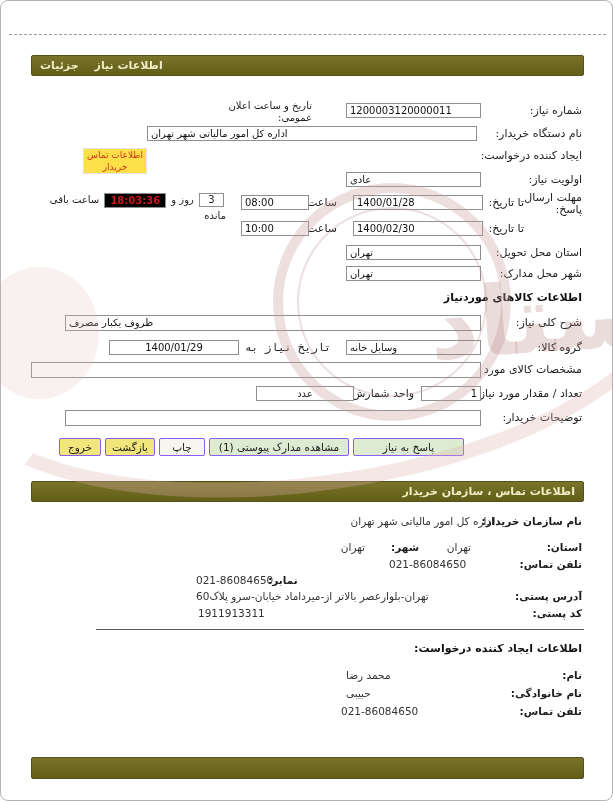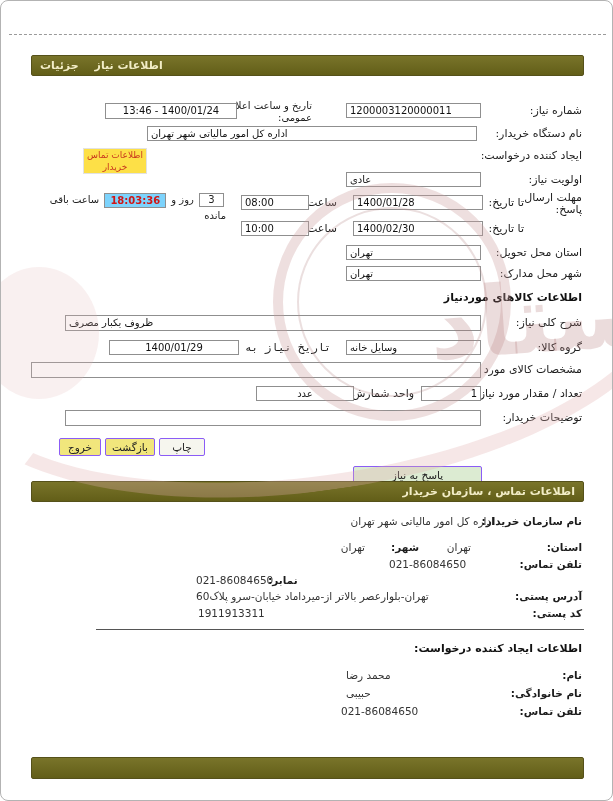--- a/index.html
+++ b/index.html
@@ -24,21 +24,21 @@
   .ibox.c { direction:ltr; text-align:center; }
   .ibox.r { text-align:right; }
   .ibox.tall { height:16px; }
   .contact-link { position:absolute; left:82px; top:147px; width:64px; height:26px;
                   color:#c9381e; font-size:9px; line-height:12px; text-align:center;
                   border:1px solid #e2e2e2; background:#fde047; cursor:pointer; direction:rtl; }
   .countdown { position:absolute; left:28px; top:191px; width:197px; font-size:10px; color:#222;
                direction:rtl; text-align:right; line-height:16px; }
   .small-box { display:inline-block; width:25px; height:14px; border:1px solid #8f8f8f; background:#fff;
                text-align:center; font-size:10px; line-height:12px; margin:0 2px; vertical-align:middle; }
-  .red-box { display:inline-block; height:15px; border:1px solid #8f8f8f; background:#7dd3fc; color:#d01616;
+  .red-box { display:inline-block; height:15px; border:1px solid #8f8f8f; background:#000000; color:#d01616;
              font-weight:bold; font-size:10px; line-height:13px; padding:0 5px; margin:0 2px; vertical-align:middle; }
   .btn { position:absolute; top:437px; height:18px; border:1px solid #8b5cf6; border-radius:2px;
          font-size:10.5px; line-height:16px; text-align:center; color:#222; cursor:pointer;
          direction:rtl; white-space:nowrap; overflow:hidden; }
   .btn.green { background:#dcebd2; }
   .btn.plain { background:#f6f6ee; }
   .btn.yellow { background:#f1e67c; }
   .cval { position:absolute; font-size:10.5px; color:#333; direction:rtl; white-space:nowrap; }
   .cval.num { direction:ltr; }
   .divider { position:absolute; left:95px; top:628px; width:488px; border-top:1px solid #555; }
@@ -67,21 +67,20 @@
     <span class="bar-title crumb">
       <span>جزئیات</span>
       <span>اطلاعات نیاز</span>
     </span>
   </div>
 
   <span class="lbl" style="right:30px; top:104px;">شماره نیاز:</span>
   <div class="ibox ltr" style="left:345px; top:102px; width:135px;">1200003120000011</div>
 
   <span class="lbl wrap" style="right:300px; top:99px; width:84px; font-size:10px;">تاریخ و ساعت اعلان عمومی:</span>
-  <div class="ibox c tall" style="left:104px; top:102px; width:132px;">13:46 - 1400/01/24</div>
 
   <span class="lbl" style="right:30px; top:127px;">نام دستگاه خریدار:</span>
   <div class="ibox" style="left:146px; top:125px; width:330px;">اداره کل امور مالیاتی شهر تهران</div>
 
   <span class="lbl" style="right:30px; top:149px;">ایجاد کننده درخواست:</span>
 
   <div class="contact-link">اطلاعات تماس خریدار</div>
 
   <span class="lbl" style="right:30px; top:173px;">اولویت نیاز:</span>
   <div class="ibox" style="left:345px; top:171px; width:135px;">عادی</div>
@@ -124,21 +123,22 @@
   <div class="ibox tall" style="left:30px; top:361px; width:450px;"></div>
 
   <span class="lbl" style="right:30px; top:387px;">تعداد / مقدار مورد نیاز:</span>
   <div class="ibox r" style="left:420px; top:385px; width:60px;">1</div>
   <span class="lbl" style="right:198px; top:387px;">واحد شمارش:</span>
   <div class="ibox c" style="left:255px; top:385px; width:98px;">عدد</div>
 
   <span class="lbl" style="right:30px; top:411px;">توضیحات خریدار:</span>
   <div class="ibox tall" style="left:64px; top:409px; width:416px;"></div>
 
-  <div class="btn green" style="left:352px; width:129px;margin-top:28px;">پاسخ به نیاز</div>
+  <div class="btn green" style="left:352px; width:111px;">پاسخ به نیاز</div>
+  <div class="btn green" style="left:208px; width:140px;">مشاهده مدارک پیوستی (1)</div>
   <div class="btn plain" style="left:158px; width:46px;">چاپ</div>
   <div class="btn yellow" style="left:104px; width:50px;">بازگشت</div>
   <div class="btn yellow" style="left:58px;  width:42px;">خروج</div>
 
   <div class="bar" style="top:480px;">
     <span class="bar-title" style="right:8px;">اطلاعات تماس ، سازمان خریدار</span>
   </div>
 
   <span class="lbl bold" style="right:30px; top:514px;">نام سازمان خریدار:</span>
   <span class="cval" style="right:118px; top:514px;">اداره کل امور مالیاتی شهر تهران</span>

